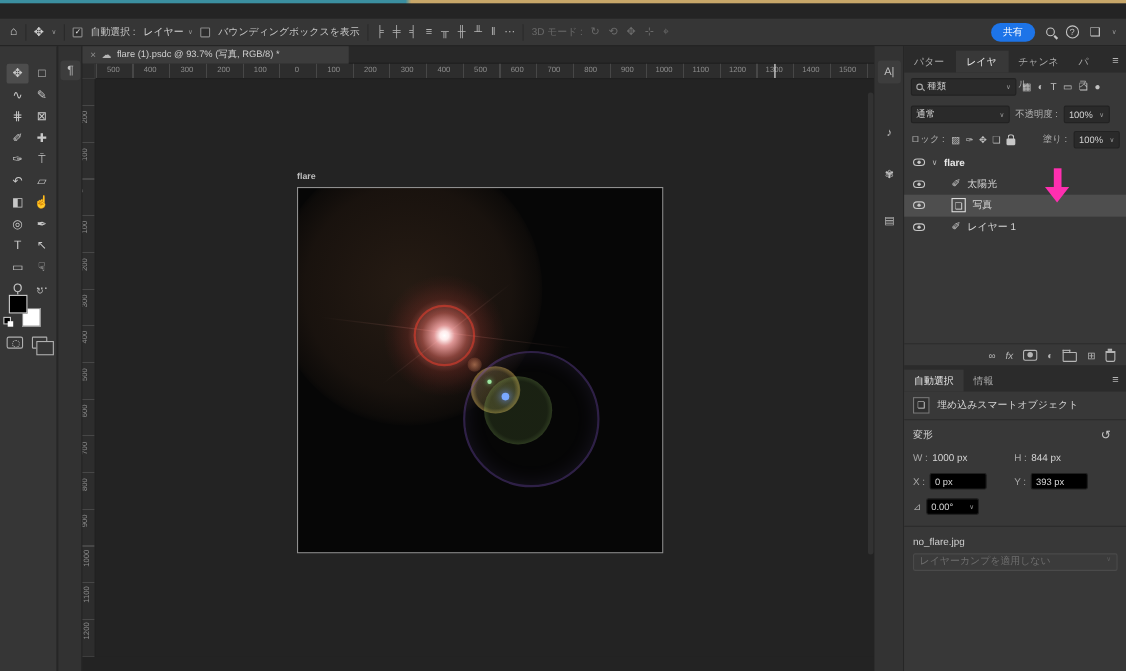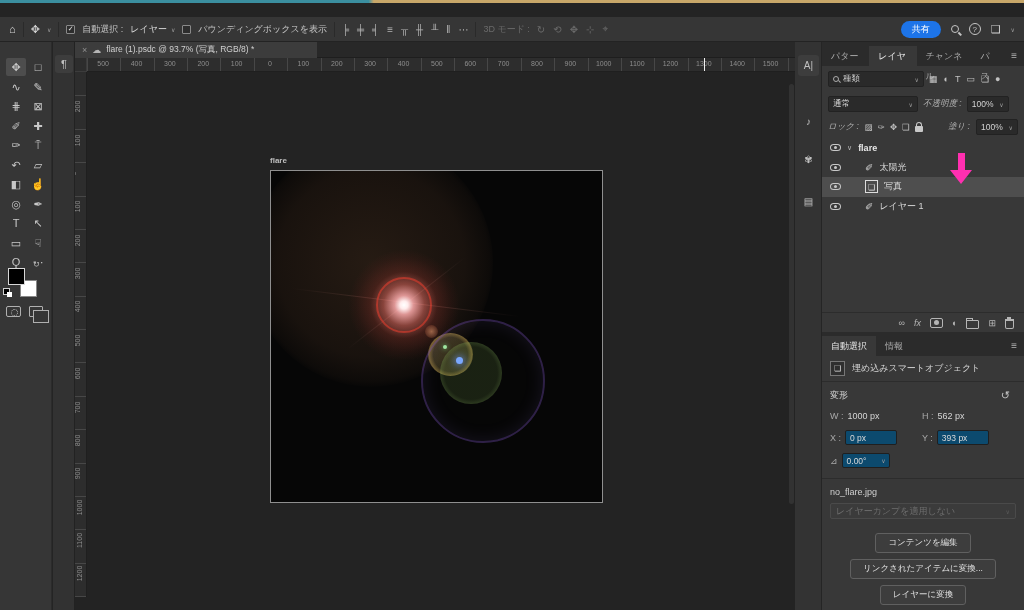--- a/index.html
+++ b/index.html
@@ -143,21 +143,21 @@
     transform:rotate(45deg); right:-3px; bottom:-1px; }
   .mini-icons { display:flex; gap:6px; align-items:center; }
   .mini-icons span { font-size:9px; color:#c2c2c2; }
 
   .blend-row { height:24px; display:flex; align-items:center; gap:5px; padding:0 6px; font-size:8.5px; }
   .select-box { height:16px; background:#2a2a2a; border:1px solid #222; border-radius:2px;
     display:flex; align-items:center; padding:0 4px; color:#d3d3d3; }
   .select-box .chev { margin-left:auto; }
   .blend-select { width:90px; }
   .pct-box { width:42px; }
-  .plabel { color:#b0b0b0;font-style:italic; }
+  .plabel { color:#b0b0b0; }
 
   .lock-row { height:22px; display:flex; align-items:center; gap:6px; padding:0 6px; font-size:8.5px; }
   .lock-icons { display:flex; gap:5px; align-items:center; }
   .lock-icons span { font-size:8.5px; color:#c2c2c2; }
   .padlock-icon { width:8px; height:6px; background:#c8c8c8; border-radius:1px; position:relative; margin-top:3px; display:inline-block; }
   .padlock-icon::before { content:''; position:absolute; top:-4px; left:1px; width:4px; height:4px;
     border:1px solid #c8c8c8; border-bottom:none; border-radius:3px 3px 0 0; }
 
   .layers-list { position:absolute; left:0; right:0; top:96px; height:174px; }
   .lrow { height:19.5px; display:flex; align-items:center; gap:6px; padding:0 8px; font-size:9px; color:#d8d8d8; }
@@ -193,28 +193,28 @@
     color:#d5d5d5; border-bottom:1px solid #2c2c2c; }
   .prop-badge { width:15px; height:15px; background:#2f2f2f; border:1px solid #777; font-size:8px;
     color:#ddd; text-align:center; line-height:14px; }
   .prop-body { padding:7px 8px 0 8px; font-size:9px; }
   .transform-head { display:flex; align-items:center; color:#cfcfcf; }
   .reset-icon { margin-left:auto; margin-right:6px; font-size:11px; color:#c5c5c5; }
   .dim-row { display:flex; margin-top:9px; }
   .dim-col { width:92px; display:flex; align-items:center; gap:4px; }
   .dim-label { color:#a8a8a8; }
   .dim-val { color:#d5d5d5; }
-  .input-box { width:52px; height:15px; background:#0c4a6e; border:1px solid #1f1f1f; border-radius:2px;
+  .input-box { width:52px; height:15px; background:#000000; border:1px solid #1f1f1f; border-radius:2px;
     color:#d8d8d8; font-size:8.5px; display:flex; align-items:center; padding-left:4px; }
   .angle-row { display:flex; align-items:center; gap:4px; margin-top:8px; }
   .angle-box { width:48px; }
   .pdivider { height:1px; background:#2c2c2c; margin:10px -8px 0 -8px; }
   .file-name { margin-top:8px; color:#d0d0d0; }
   .disabled-select { margin-top:6px; height:16px; border:1px solid #4a4a4a; border-radius:2px;
-    display:flex; align-items:center; padding:0 5px; color:#6e6e6e; background:#3b3b3b; }
+    display:flex; align-items:flex-start; padding:0 5px; color:#6e6e6e; background:#3b3b3b; }
   .disabled-select .chev { margin-left:auto; color:#5a5a5a; }
   .prop-buttons { margin-top:14px; display:flex; flex-direction:column; align-items:center; gap:6px; }
   .pbtn { background:#3d3d3d; border:1px solid #606060; border-radius:3px; color:#e0e0e0;
     font-size:8.5px; padding:3px 12px; font-family:"Liberation Sans", sans-serif; }
 
   
   .pink-arrow { position:absolute; left:950px; top:153px; width:22px; height:32px; z-index:50; }
   .pink-arrow .stem { position:absolute; left:8px; top:0; width:7px; height:17px; }
   .pink-arrow .head { position:absolute; left:0; top:17px; width:0; height:0;
     border-left:11px solid transparent; border-right:11px solid transparent; border-top:14px solid; }
@@ -491,21 +491,21 @@
             <span>変形</span>
             <span class="reset-icon">↺</span>
           </div>
           <div class="dim-row">
             <span class="dim-col">
               <span class="dim-label">W :</span>
               <span class="dim-val">1000 px</span>
             </span>
             <span class="dim-col">
               <span class="dim-label">H :</span>
-              <span class="dim-val">562 px</span>
+              <span class="dim-val">844 px</span>
             </span>
           </div>
           <div class="dim-row">
             <span class="dim-col">
               <span class="dim-label">X :</span>
               <span class="input-box">0 px</span>
             </span>
             <span class="dim-col">
               <span class="dim-label">Y :</span>
               <span class="input-box">393 px</span>
@@ -517,25 +517,20 @@
               <span>0.00°</span>
               <span class="chev" style="margin-left:auto; margin-right:3px;">∨</span>
             </span>
           </div>
           <div class="pdivider"></div>
           <div class="file-name">no_flare.jpg</div>
           <div class="disabled-select">
             <span>レイヤーカンプを適用しない</span>
             <span class="chev">∨</span>
           </div>
-          <div class="prop-buttons" id="prop-buttons">
-              <button class="pbtn">コンテンツを編集</button>
-              <button class="pbtn">リンクされたアイテムに変換...</button>
-              <button class="pbtn">レイヤーに変換</button>
-            </div>
         </div>
       </div>
 
     </div>
   </div>
 
   <div class="pink-arrow">
     <span class="stem" style="background: rgb(255, 47, 176);"></span>
       <span class="head" style="border-top-color: rgb(255, 47, 176);"></span>
   </div>

